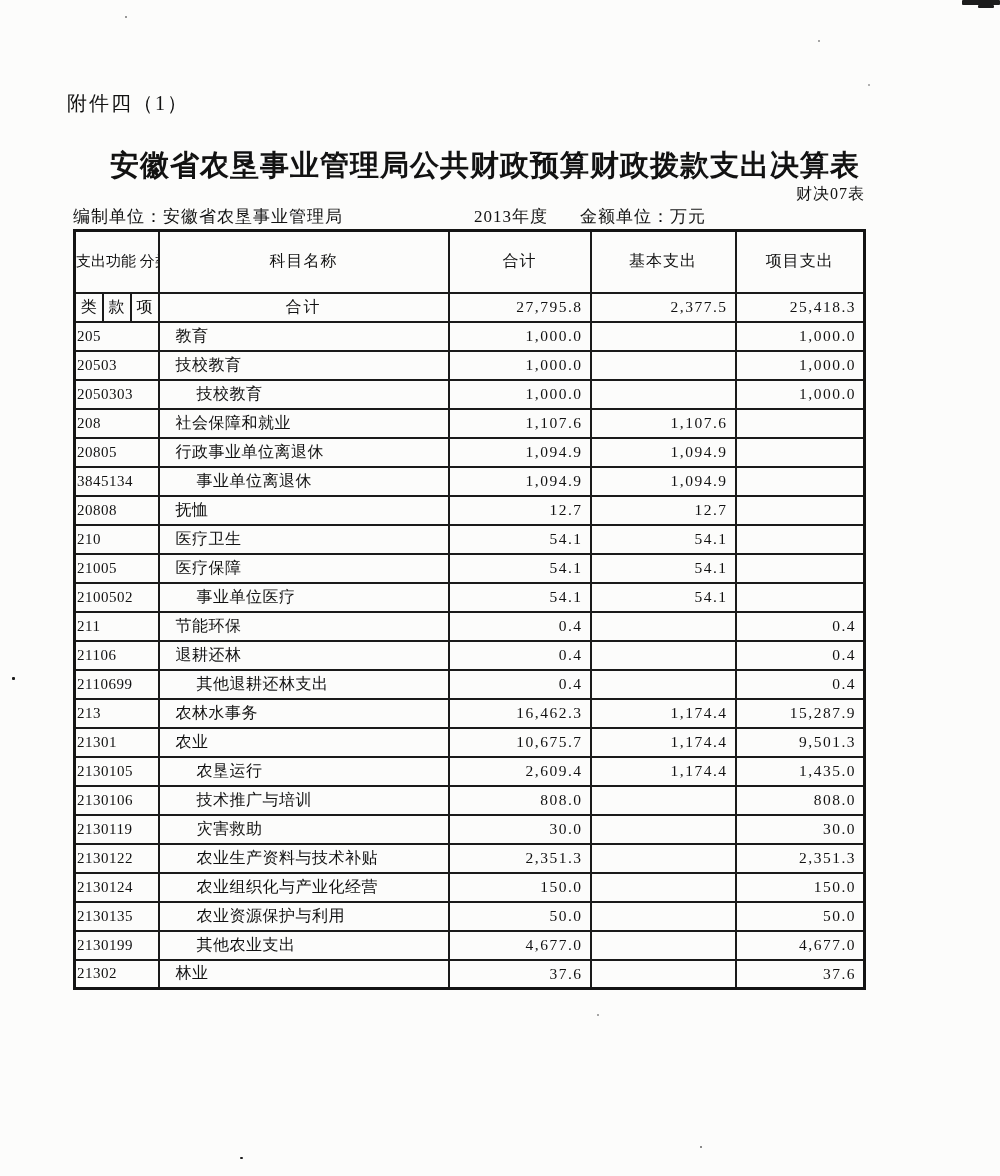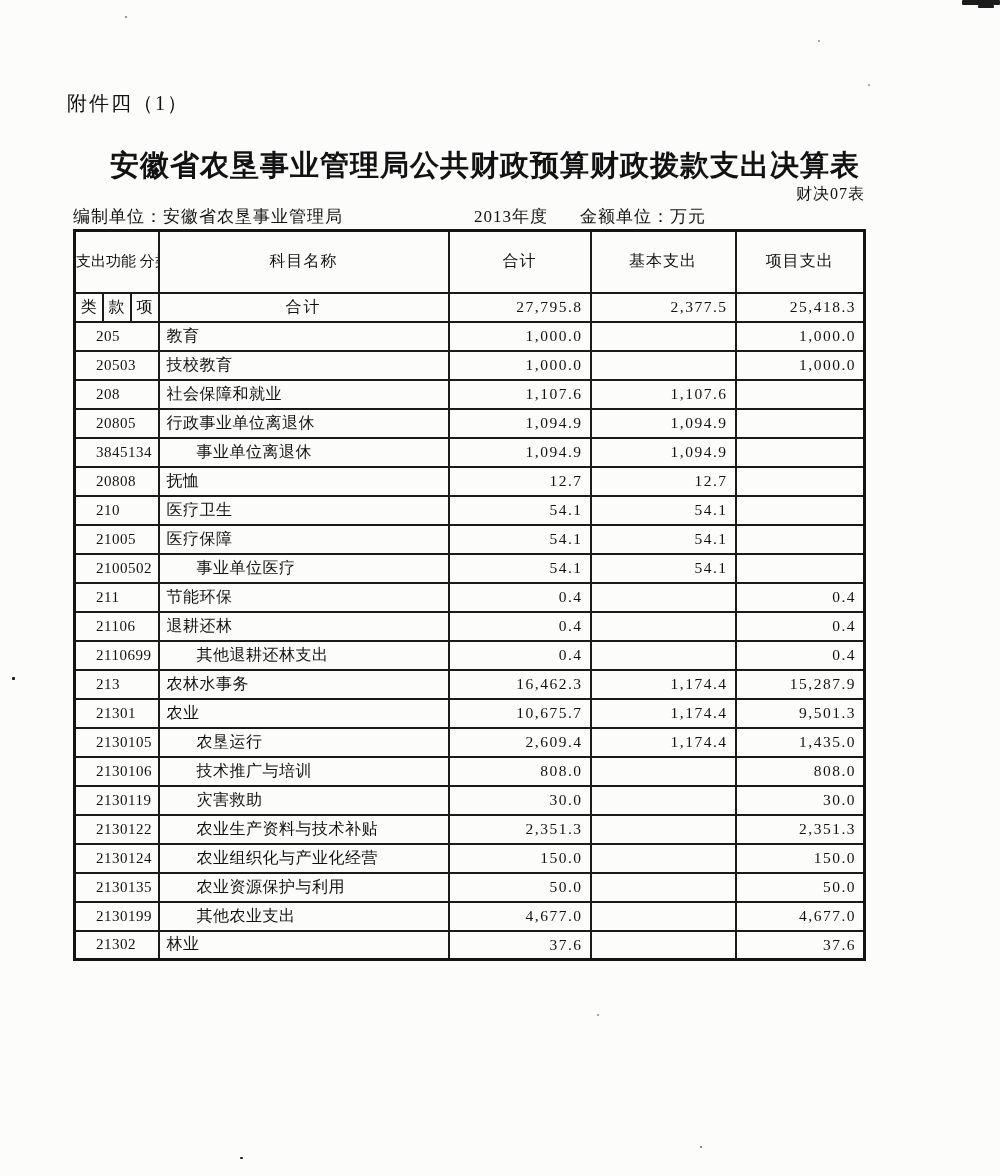--- a/index.html
+++ b/index.html
@@ -33,22 +33,22 @@
     border:3px solid #141414;
   }
   table.fin th, table.fin td {
     border:2px solid #1a1a1a; font-weight:normal; vertical-align:middle;
     overflow:hidden; white-space:nowrap;
   }
   thead th { height:62px; text-align:center; font-size:16px; letter-spacing:1px; }
   th.code-group { white-space:pre-line; font-size:15px; line-height:19px; letter-spacing:0; }
   tbody td { height:29px; font-size:16px; }
   td.sub  { text-align:center; }
-  td.code { padding-left:20px; font-size:15px; letter-spacing:0.5px; }
-  td.name { padding-left:7px; letter-spacing:0.5px; }
+  td.code { padding-left:1px; font-size:15px; letter-spacing:0.5px; }
+  td.name { padding-left:16px; letter-spacing:0.5px; }
   td.name.center { text-align:center; padding-left:0; letter-spacing:2px; }
   td.name.indent { padding-left:37px; }
   td.num  { text-align:right; padding-right:7px; font-size:15.5px; letter-spacing:1.5px; }
 
   .speck { position:absolute; background:#1c1c1c; border-radius:1px; }
 </style>
 </head>
 <body>
 
 <div class="page">
@@ -115,20 +115,27 @@
     <td class="num">1,000.0</td>
   </tr>
         <tr>
     <td colspan="3" class="code">20503</td>
     <td class="name">技校教育</td>
     <td class="num">1,000.0</td>
     <td class="num"></td>
     <td class="num">1,000.0</td>
   </tr>
         <tr>
+    <td colspan="3" class="code">2050303</td>
+    <td class="name indent">技校教育</td>
+    <td class="num">1,000.0</td>
+    <td class="num"></td>
+    <td class="num">1,000.0</td>
+  </tr>
+        <tr>
     <td colspan="3" class="code">208</td>
     <td class="name">社会保障和就业</td>
     <td class="num">1,107.6</td>
     <td class="num">1,107.6</td>
     <td class="num"></td>
   </tr>
         <tr>
     <td colspan="3" class="code">20805</td>
     <td class="name">行政事业单位离退休</td>
     <td class="num">1,094.9</td>

